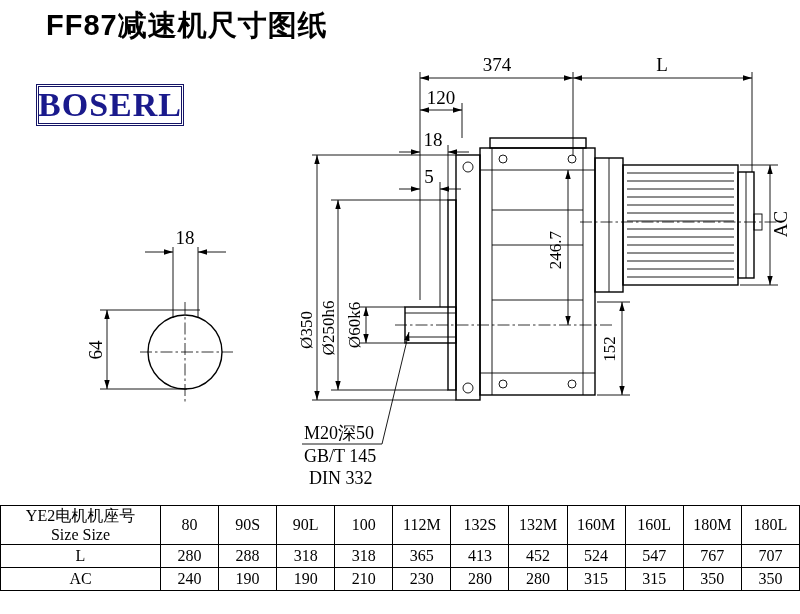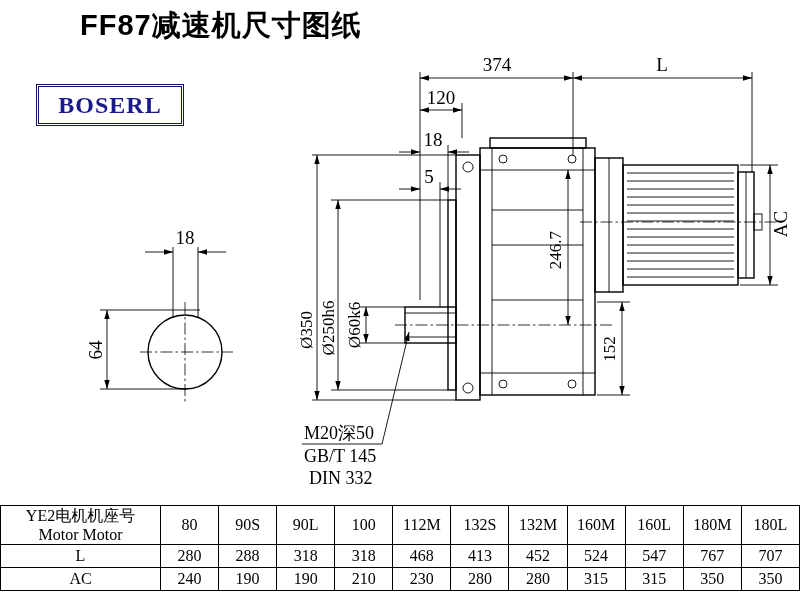--- a/index.html
+++ b/index.html
@@ -3,30 +3,30 @@
 <meta charset="utf-8">
 <style>
   * { margin:0; padding:0; box-sizing:border-box; }
   html,body { width:800px; height:614px; }
   body { background:#ffffff; font-family:"Liberation Serif", serif; overflow:hidden; }
   .page { position:relative; width:800px; height:614px; background:#ffffff; }
 
   .title {
     position:absolute; left:46px; top:6px;
     font-family:"Liberation Sans", sans-serif;
-    font-weight:bold; font-size:29px; color:#000; letter-spacing:1px;margin-left:34px;
+    font-weight:bold; font-size:29px; color:#000; letter-spacing:1px;
   }
   .logo {
     position:absolute; left:36px; top:84px; width:148px; height:42px;
     border:3px double #141466; background:#fff;
     display:flex; align-items:center; justify-content:center;
   }
   .logo span {
     font-family:"Liberation Serif", serif; font-weight:bold;
-    font-size:24px; color:#1a1a8c; letter-spacing:1px; line-height:1;
+    font-size:34px; color:#1a1a8c; letter-spacing:1px; line-height:1;
   }
 
   svg.drawing { position:absolute; left:0; top:0; }
   .ol { fill:none; stroke:#000; stroke-width:1.4; }
   .tl { fill:none; stroke:#000; stroke-width:0.9; }
   .cl { fill:none; stroke:#000; stroke-width:0.8; stroke-dasharray:12 3 2.5 3; }
   text { fill:#000; font-family:"Liberation Serif", serif; }
   .dim  { font-size:19px; }
   .dimr { font-size:17px; }
   .note { font-size:18px; }
@@ -205,41 +205,41 @@
         <col>
         <col>
         <col>
         <col>
         <col>
     </colgroup>
     <tbody>
       <tr class="hrow">
         <th class="firstcol">
           <div>YE2电机机座号</div>
-          <div>Motor Motor</div>
+          <div>Size Size</div>
         </th>
         <th>80</th>
         <th>90S</th>
         <th>90L</th>
         <th>100</th>
         <th>112M</th>
         <th>132S</th>
         <th>132M</th>
         <th>160M</th>
         <th>160L</th>
         <th>180M</th>
         <th>180L</th>
       </tr>
       <tr class="drow">
         <td>L</td>
         <td>280</td>
         <td>288</td>
         <td>318</td>
         <td>318</td>
-        <td>468</td>
+        <td>365</td>
         <td>413</td>
         <td>452</td>
         <td>524</td>
         <td>547</td>
         <td>767</td>
         <td>707</td>
       </tr>
       <tr class="drow">
         <td>AC</td>
         <td>240</td>

